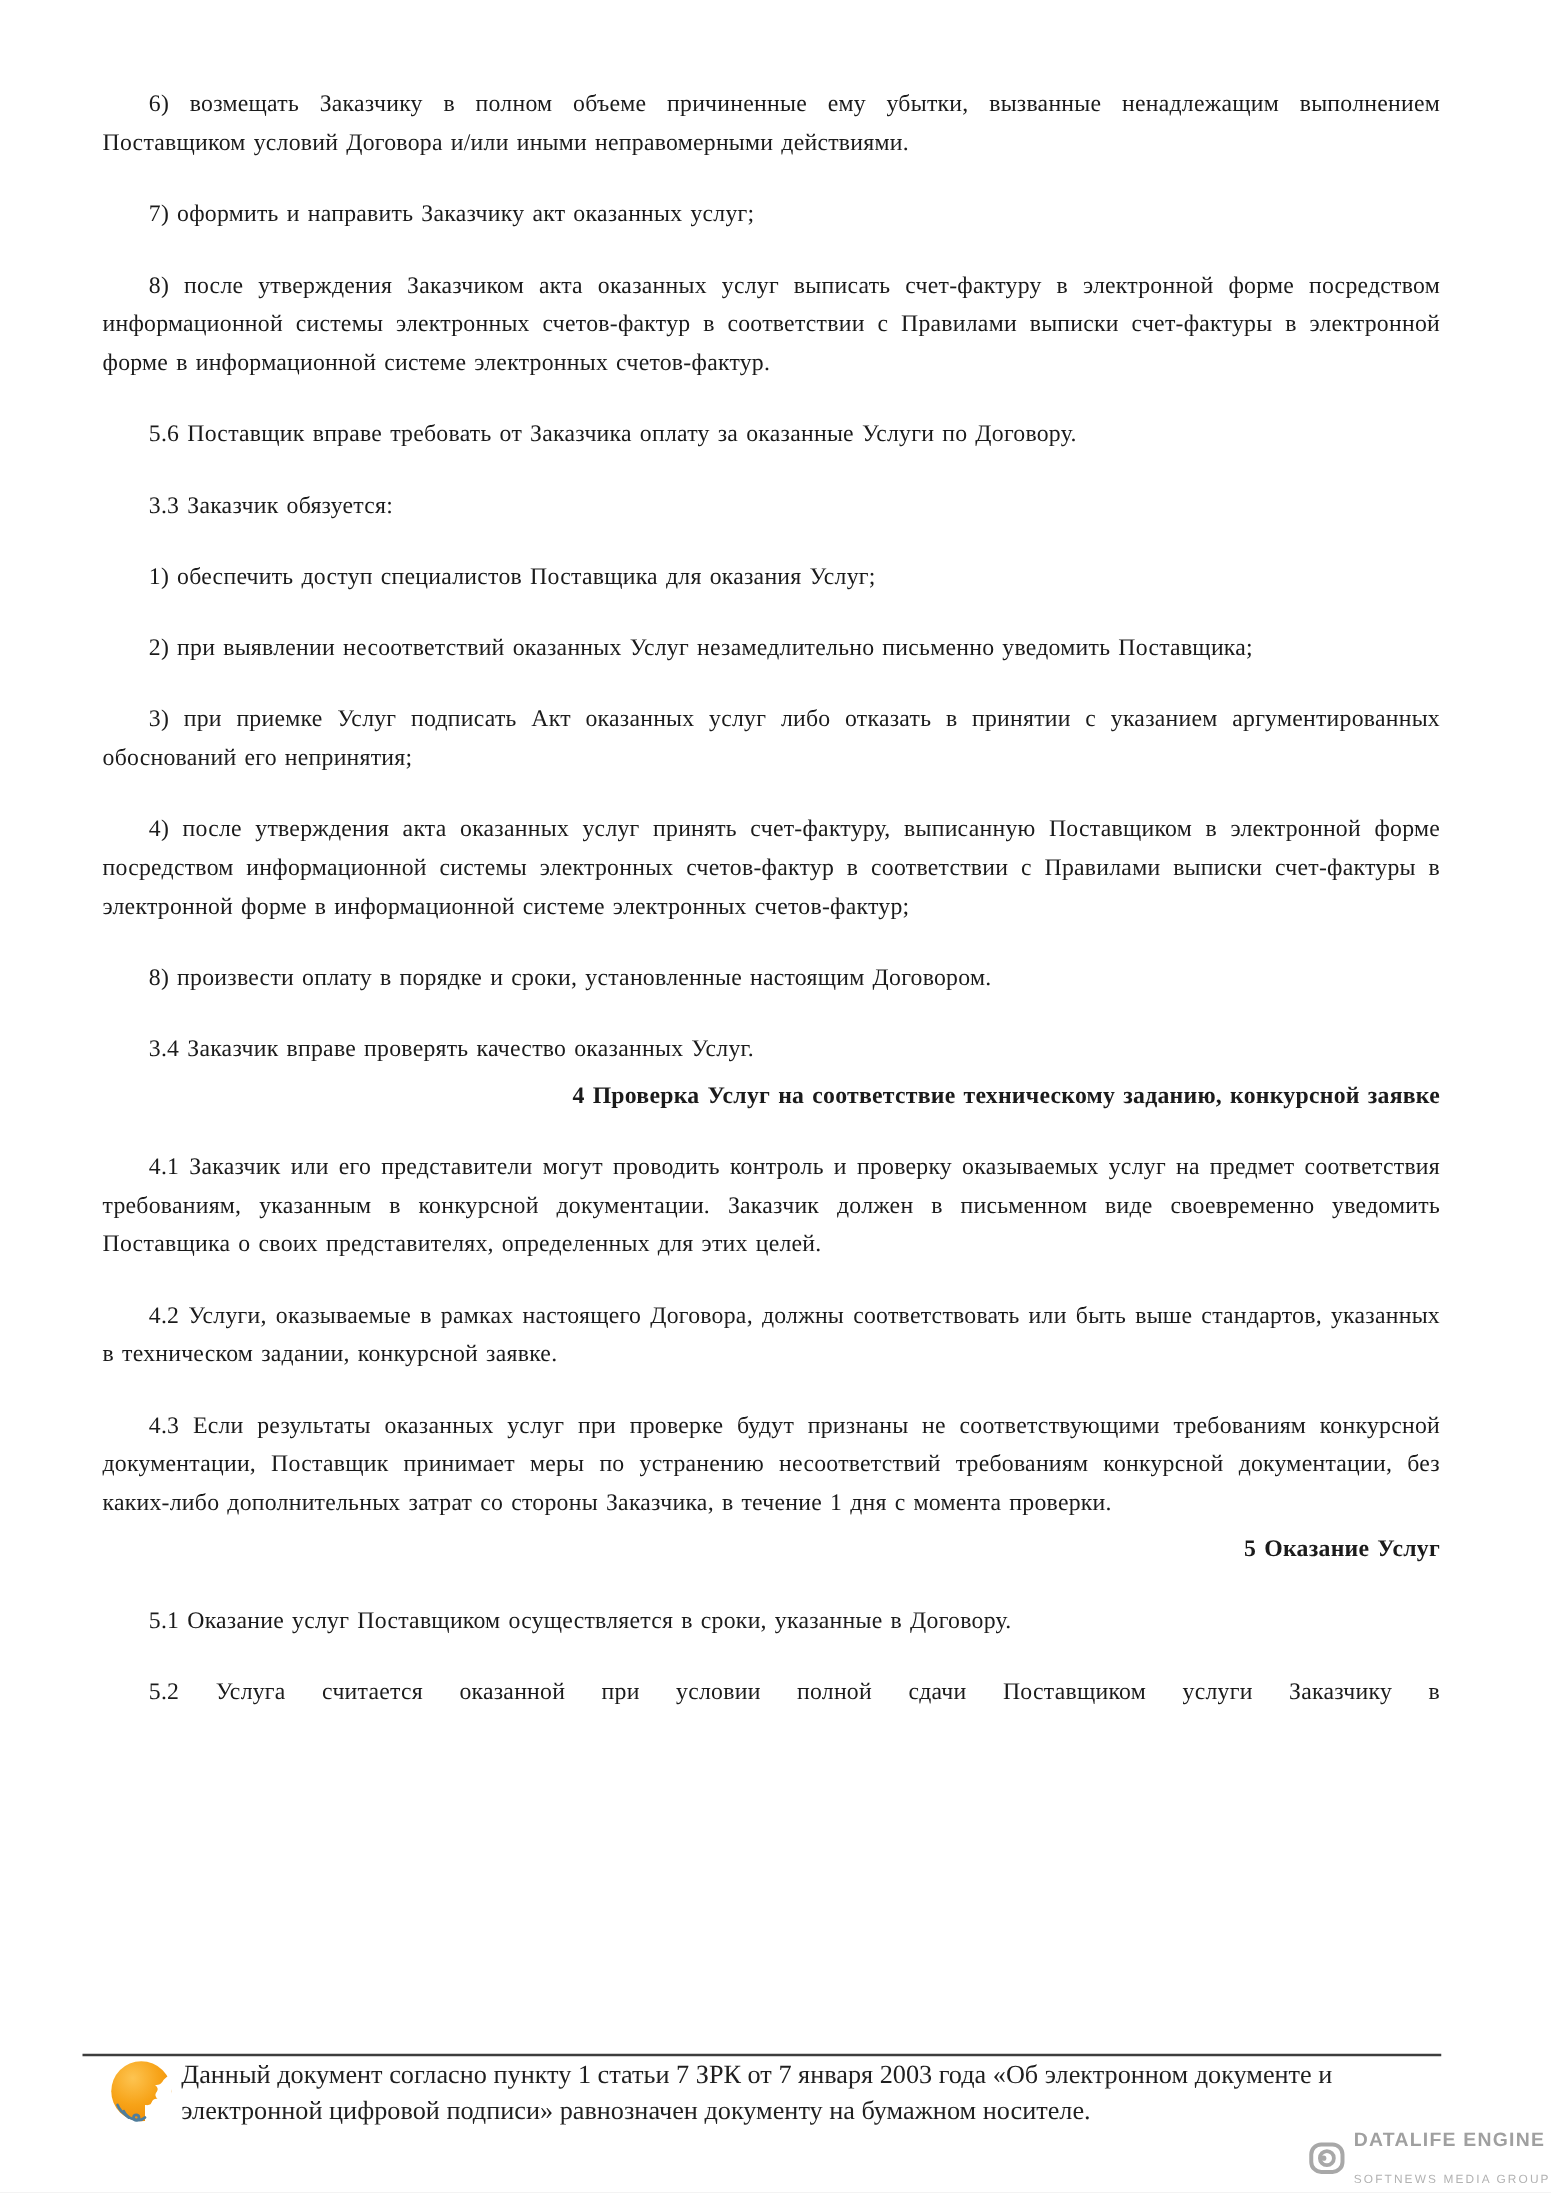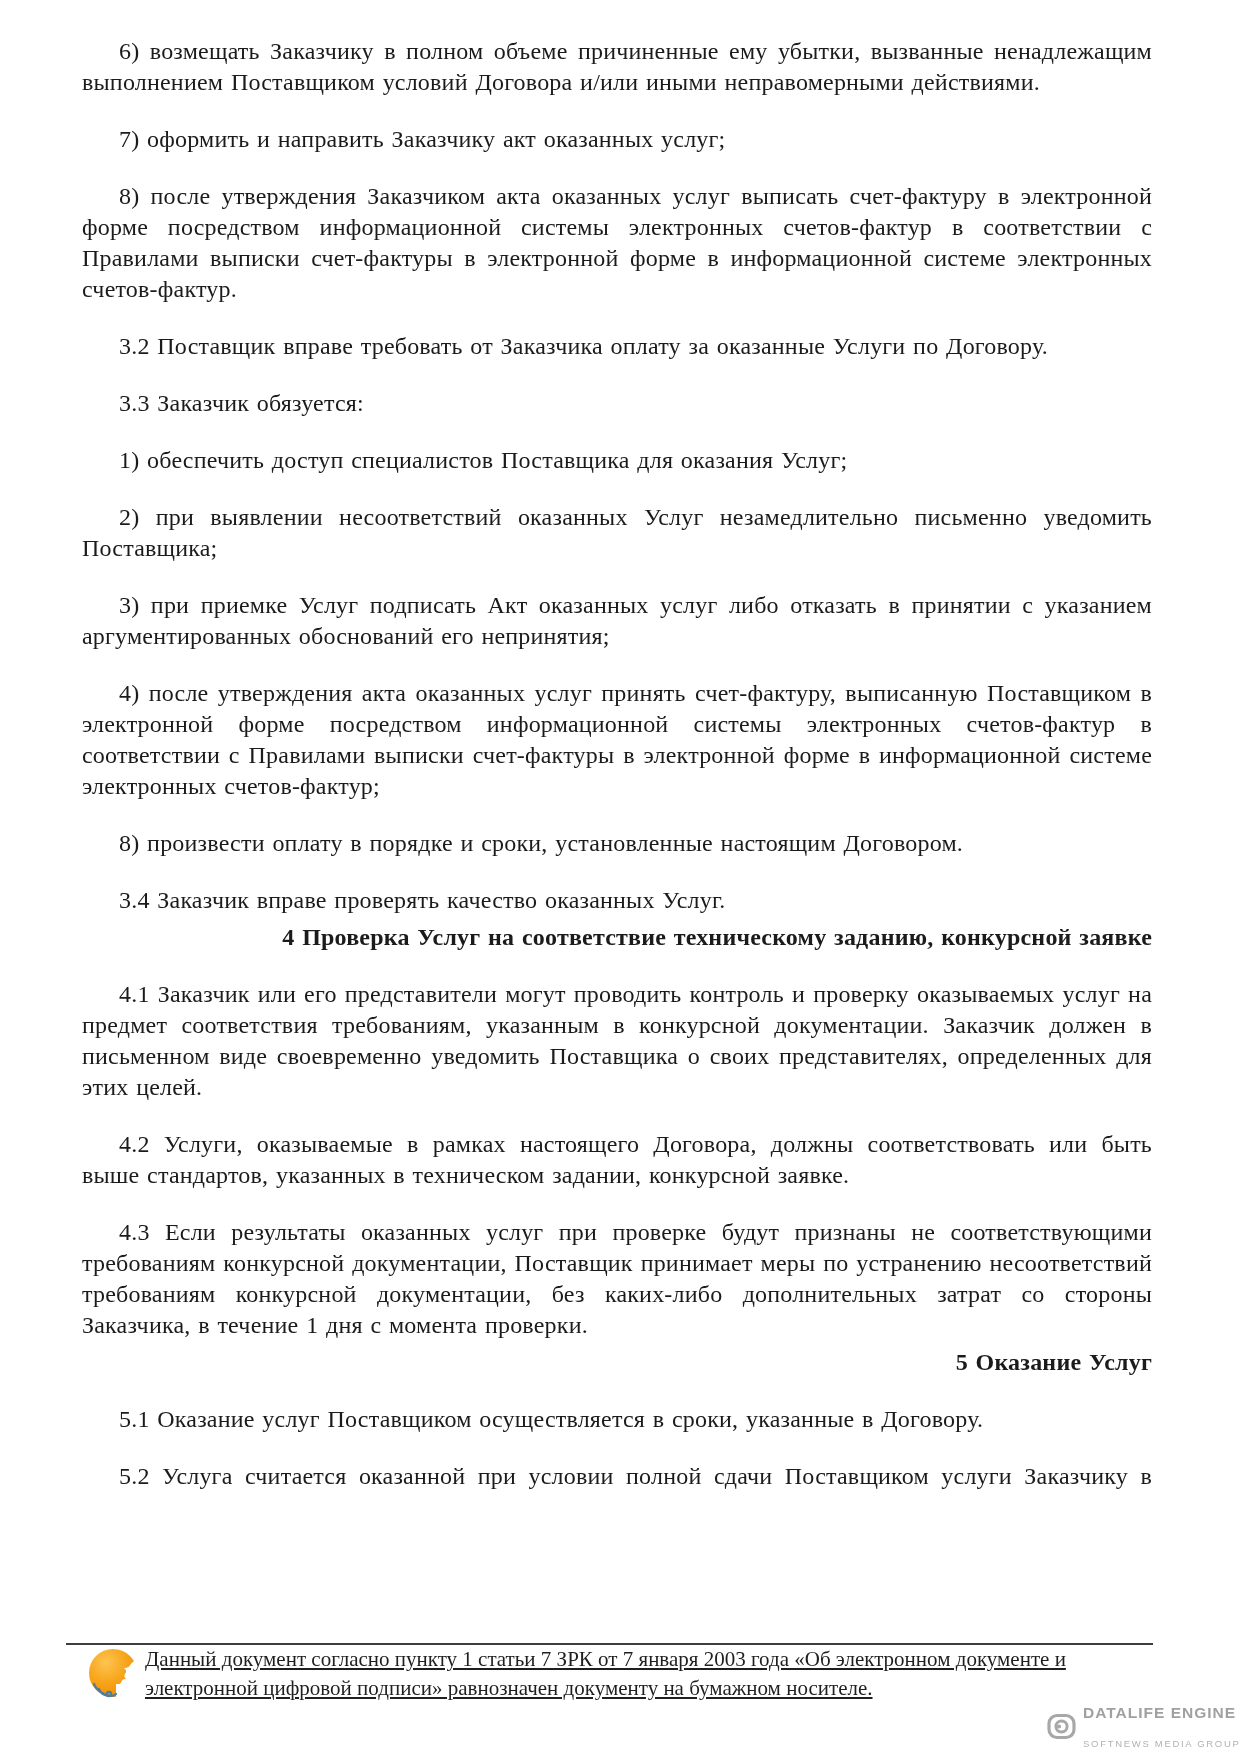--- a/index.html
+++ b/index.html
@@ -11,22 +11,22 @@
     background: #ffffff;
     overflow: hidden;
     color: #1b1b1b;
     font-family: "Liberation Serif", "DejaVu Serif", serif;
   }
   .content {
     position: absolute;
     top: 0; left: 0;
     box-sizing: border-box;
     width: 100%;
-    padding: 36px 89px 0 82px;
-    font-size: 24px;
+    padding: 68px 89px 0 82px;
+    font-size: 19px;
     line-height: 31px;
     letter-spacing: 0.2px;
     word-spacing: 1.5px;
     text-align: justify;
   }
   .content p {
     margin: 26px 0 0 0;
     text-indent: 37px;
   }
   .content p.first { margin-top: 0; }
@@ -56,21 +56,20 @@
   }
   .footer-note {
     position: absolute;
     left: 145px;
     top: 1645px;
     width: 1010px;
     font-size: 21px;
     line-height: 28.5px;
     color: #1f1f1f;
     text-align: left;
-    text-decoration: underline;
   }
   .watermark {
     position: absolute;
     left: 1047px;
     top: 1704px;
     display: flex;
     align-items: center;
     font-family: "Liberation Sans", sans-serif;
   }
   .wm-icon { width: 29px; height: 27px; margin-right: 7px; }
@@ -92,21 +91,21 @@
 </style>
 </head>
 <body>
 
 <div class="page">
 
   <div class="content">
     <p class="first">6) возмещать Заказчику в полном объеме причиненные ему убытки, вызванные ненадлежащим выполнением Поставщиком условий Договора и/или иными неправомерными действиями.</p>
     <p>7) оформить и направить Заказчику акт оказанных услуг;</p>
     <p>8) после утверждения Заказчиком акта оказанных услуг выписать счет-фактуру в электронной форме посредством информационной системы электронных счетов-фактур в соответствии с Правилами выписки счет-фактуры в электронной форме в информационной системе электронных счетов-фактур.</p>
-    <p>3.2 Поставщик вправе требовать от Заказчика оплату за оказанные Услуги по Договору.</p>
+    <p>5.6 Поставщик вправе требовать от Заказчика оплату за оказанные Услуги по Договору.</p>
     <p>3.3 Заказчик обязуется:</p>
     <p>1) обеспечить доступ специалистов Поставщика для оказания Услуг;</p>
     <p>2) при выявлении несоответствий оказанных Услуг незамедлительно письменно уведомить Поставщика;</p>
     <p>3) при приемке Услуг подписать Акт оказанных услуг либо отказать в принятии с указанием аргументированных обоснований его непринятия;</p>
     <p>4) после утверждения акта оказанных услуг принять счет-фактуру, выписанную Поставщиком в электронной форме посредством информационной системы электронных счетов-фактур в соответствии с Правилами выписки счет-фактуры в электронной форме в информационной системе электронных счетов-фактур;</p>
     <p>8) произвести оплату в порядке и сроки, установленные настоящим Договором.</p>
     <p>3.4 Заказчик вправе проверять качество оказанных Услуг.</p>
     <p class="heading">4 Проверка Услуг на соответствие техническому заданию, конкурсной заявке</p>
     <p>4.1 Заказчик или его представители могут проводить контроль и проверку оказываемых услуг на предмет соответствия требованиям, указанным в конкурсной документации. Заказчик должен в письменном виде своевременно уведомить Поставщика о своих представителях, определенных для этих целей.</p>
     <p>4.2 Услуги, оказываемые в рамках настоящего Договора, должны соответствовать или быть выше стандартов, указанных в техническом задании, конкурсной заявке.</p>

